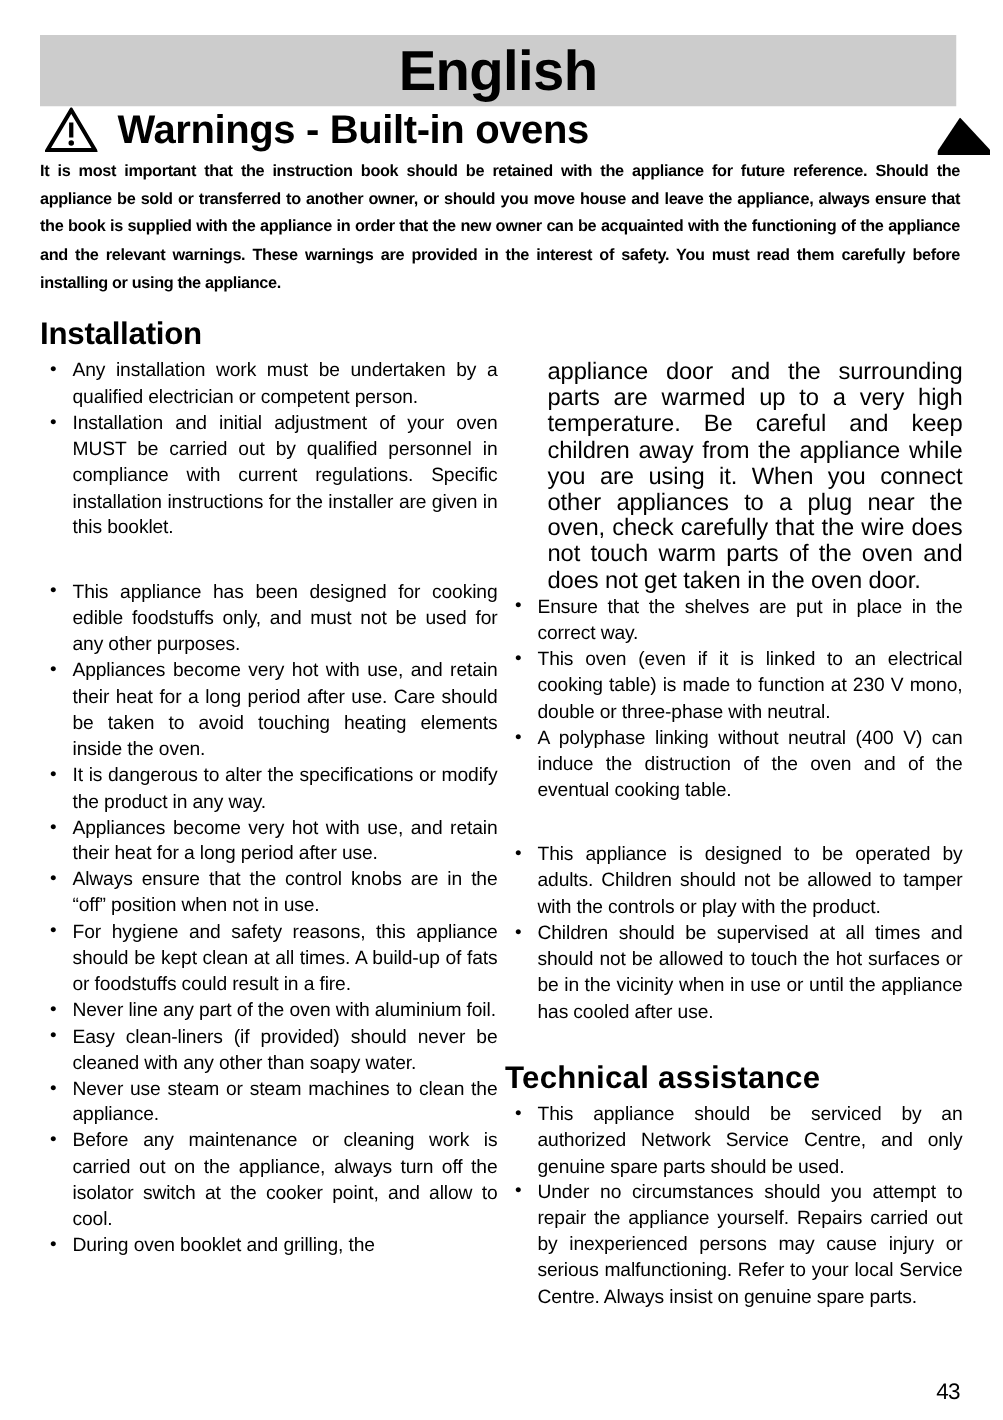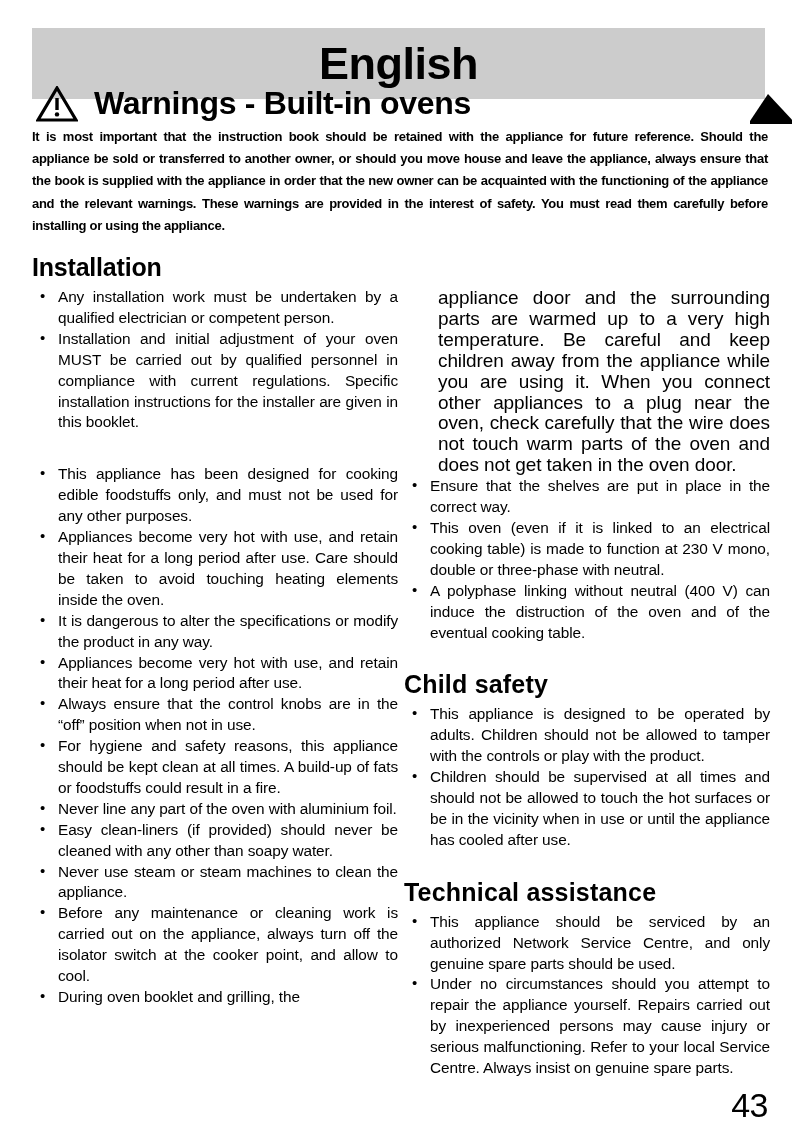--- a/index.html
+++ b/index.html
@@ -23,21 +23,21 @@
     height: 1136px;
     background: #ffffff;
   }
 
   
   .title-banner {
     position: absolute;
     left: 32px;
     top: 28px;
     width: 733px;
-    height: 71px;
+    height: 57px;
     background: #cccccc;
   }
   .title-banner-text {
     position: absolute;
     left: 0; right: 0;
     top: 50%;
     transform: translateY(-52%);
     text-align: center;
     font-size: 45px;
     font-weight: bold;
@@ -142,21 +142,21 @@
   }
 
   .gap-sm { height: 5px; }
   .gap-lg { height: 26px; }
 
   
   .page-number {
     position: absolute;
     right: 34px;
     bottom: 14px;
-    font-size: 34px;
+    font-size: 18px;
     line-height: 1;
     letter-spacing: -0.5px;
   }
 </style>
 </head>
 <body>
 
 <div class="page">
 
   <div class="title-banner">
@@ -214,21 +214,20 @@
     <p class="cont-block">appliance door and the surrounding parts are warmed up to a very high temperature. Be careful and keep children  away  from the appliance while you  are using it. When you connect other appliances to a plug near the oven, check  carefully  that the wire does not touch warm parts of the oven and does not get taken in the oven door.</p>
 
     <ul class="bullets">
       <li>Ensure that the shelves are put in place in the correct way.</li>
       <li>This oven (even if it is linked to an electrical cooking table) is made to function at 230 V mono, double or three-phase with neutral.</li>
       <li>A polyphase linking without neutral (400 V) can induce the distruction of the oven and of the eventual cooking table.</li>
     </ul>
 
     <div class="gap-lg"></div>
 
-    <h2 class="section tight">Child safety</h2>
     <div class="gap-sm"></div>
     <ul class="bullets">
       <li>This appliance is designed to be operated by adults. Children should not be allowed to tamper with the controls or play with the product.</li>
       <li>Children should be supervised at all times and should not be allowed to touch the hot surfaces or be in the vicinity when in use or until the appliance has cooled after use.</li>
     </ul>
 
     <div class="gap-lg"></div>
 
     <h2 class="section tight">Technical assistance</h2>
     <div class="gap-sm"></div>

